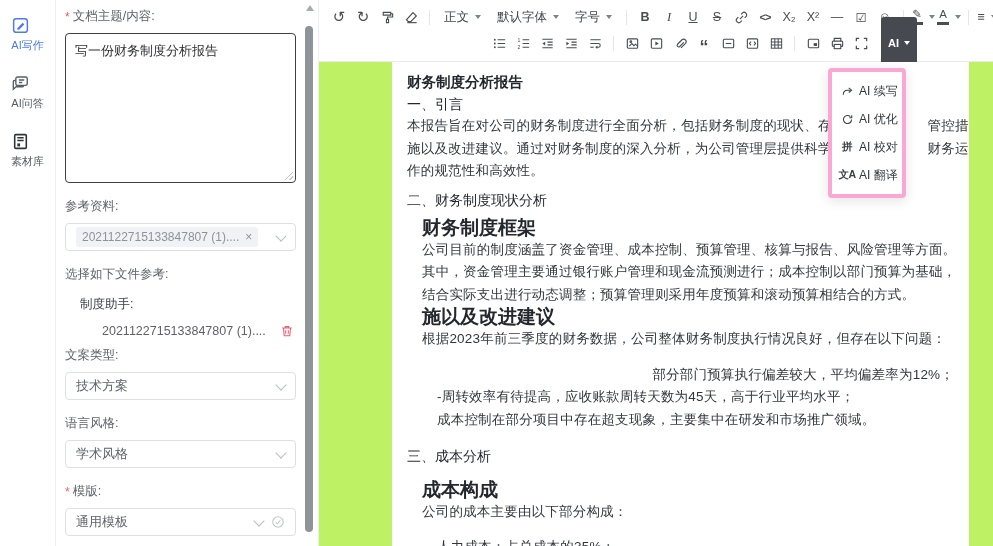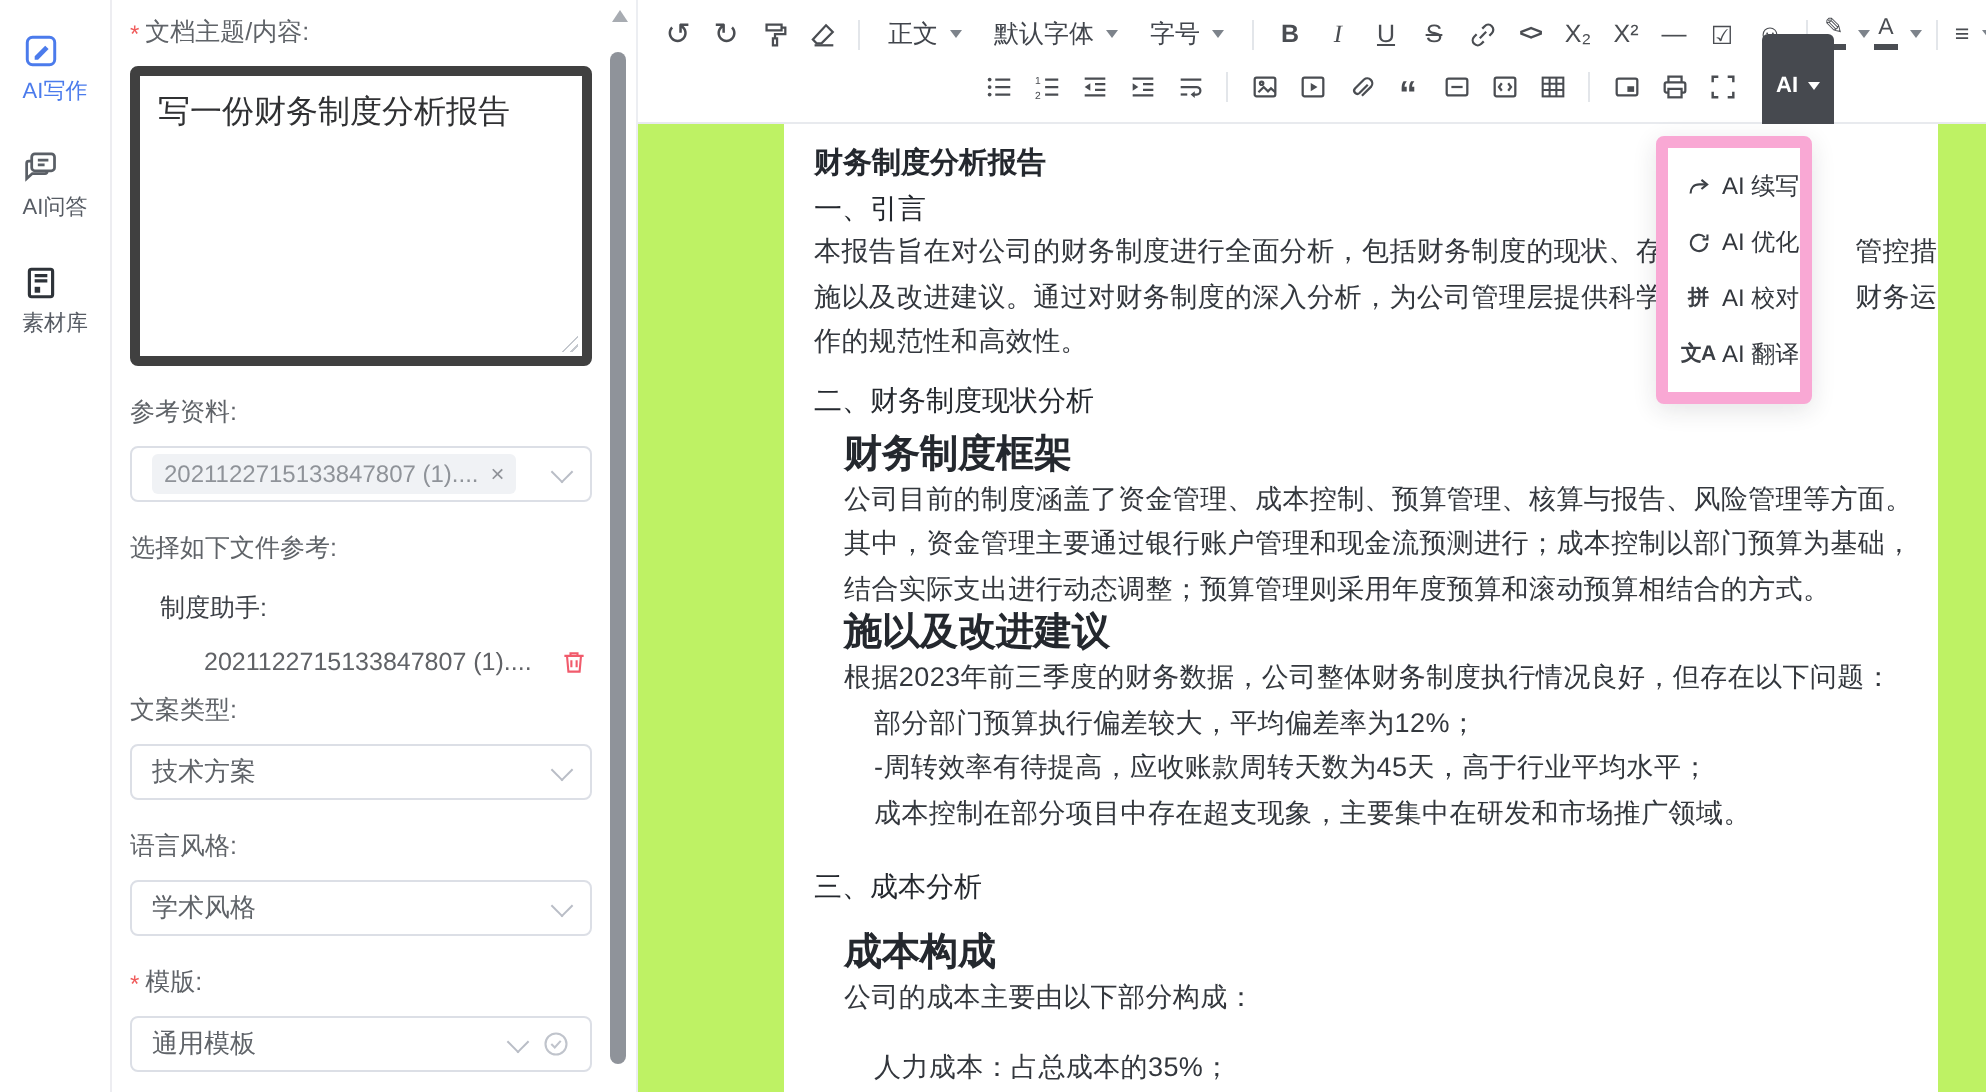--- a/index.html
+++ b/index.html
@@ -17,22 +17,22 @@
   .rlabel{font-size:11px;color:#565b63;margin-top:3px;white-space:nowrap}
   .rail-item.active .rlabel{color:#4b7bec}
   .rail-item:last-child .ricon{color:#2e3339}
 
   
   .form-panel{width:262px;flex:none;box-sizing:border-box;position:relative;
               padding:2px 22px 0 9px;background:#fff}
   .f-label{font-size:12.5px;color:#5f6368;margin:15px 0 8px;display:flex;align-items:center;gap:3px}
   .f-label.first{margin-top:6px}
   .req{color:#f05b5b;font-size:12px;line-height:1}
-  .topic-box{position:relative;width:100%;height:150px;border:5px solid #404040;border-radius:4px;
-             box-sizing:border-box;padding:8px 9px;font-size:16px;color:#303133;background:#fff}
+  .topic-box{position:relative;width:100%;height:150px;border:1px solid #404040;border-radius:4px;
+             box-sizing:border-box;padding:8px 9px;font-size:13px;color:#303133;background:#fff}
   .resize-handle{position:absolute;right:2px;bottom:2px;width:9px;height:9px;
       background:repeating-linear-gradient(-45deg,transparent 0 2px,#c4c8ce 2px 3px);
       clip-path:polygon(100% 0,100% 100%,0 100%);}
   .select{height:28px;border:1px solid #dcdfe6;border-radius:4px;display:flex;align-items:center;
           justify-content:space-between;padding:0 10px;background:#fff;box-sizing:border-box;cursor:pointer}
   .select .val{font-size:13px;color:#5f6368}
   .chev{width:7px;height:7px;border-right:1.4px solid #b9bdc6;border-bottom:1.4px solid #b9bdc6;
         transform:rotate(45deg);margin-top:-3px;flex:none}
   .sel-right{display:flex;align-items:center;gap:8px}
   .cc-icon{width:14px;height:14px;color:#c0c4cc}
@@ -83,21 +83,21 @@
 
   .d-title{font-size:14.5px;font-weight:bold;color:#24282e;line-height:22px}
   .d-h{font-size:14px;font-weight:normal;color:#24282e;line-height:22px}
   .d-sub{font-size:19px;font-weight:bold;color:#24282e;line-height:22px;padding-left:15px}
   .d-line{font-size:13.5px;color:#33373d;line-height:22.5px;letter-spacing:.2px;white-space:nowrap}
   .ind1{padding-left:15px}
   .ind2{padding-left:30px}
 
   
   .ai-menu{position:absolute;left:828px;top:68px;width:78px;box-sizing:border-box;background:#fff;
-           border:6px solid #f9a8d4;border-radius:4px;box-shadow:0 3px 12px rgba(31,35,41,.12);
+           border:4px solid #f9a8d4;border-radius:4px;box-shadow:0 3px 12px rgba(31,35,41,.12);
            padding:5px 0;z-index:10}
   .ai-menu-item{height:28px;display:flex;align-items:center;gap:5px;padding:0 8px;font-size:12px;
                 color:#33373d;cursor:pointer;white-space:nowrap}
   .mi-icon{width:14px;flex:none;display:flex;justify-content:center;align-items:center;color:#3c4046;
            font-size:10.5px;font-weight:bold;letter-spacing:-.5px}
   .mi-icon svg{width:13px;height:13px;display:block}
 </style>
 </head>
 <body>
 
@@ -430,21 +430,21 @@
           <div class="d-line">本报告旨在对公司的财务制度进行全面分析，包括财务制度的现状、存在　　　　　　管控措</div>
           <div class="d-line">施以及改进建议。通过对财务制度的深入分析，为公司管理层提供科学决　　　　　　财务运</div>
           <div class="d-line">作的规范性和高效性。</div>
           <div class="d-h" style="margin-top: 6px;">二、财务制度现状分析</div>
           <div class="d-sub" style="margin-top: 6px;">财务制度框架</div>
           <div class="d-line ind1">公司目前的制度涵盖了资金管理、成本控制、预算管理、核算与报告、风险管理等方面。</div>
           <div class="d-line ind1">其中，资金管理主要通过银行账户管理和现金流预测进行；成本控制以部门预算为基础，</div>
           <div class="d-line ind1">结合实际支出进行动态调整；预算管理则采用年度预算和滚动预算相结合的方式。</div>
           <div class="d-sub">施以及改进建议</div>
           <div class="d-line ind1">根据2023年前三季度的财务数据，公司整体财务制度执行情况良好，但存在以下问题：</div>
-          <div class="d-line ind2" style="">部分部门预算执行偏差较大，平均偏差率为12%；</div>
+          <div class="d-line ind2" style="margin-top: 13px; text-align: right;">部分部门预算执行偏差较大，平均偏差率为12%；</div>
           <div class="d-line ind2">-周转效率有待提高，应收账款周转天数为45天，高于行业平均水平；</div>
           <div class="d-line ind2">成本控制在部分项目中存在超支现象，主要集中在研发和市场推广领域。</div>
           <div class="d-h" style="margin-top: 14px;">三、成本分析</div>
           <div class="d-sub" style="margin-top: 12px;">成本构成</div>
           <div class="d-line ind1">公司的成本主要由以下部分构成：</div>
           <div class="d-line ind2" style="margin-top: 12px;">人力成本：占总成本的35%；</div>
         </div>
     </div>
   </div>
 </div>

